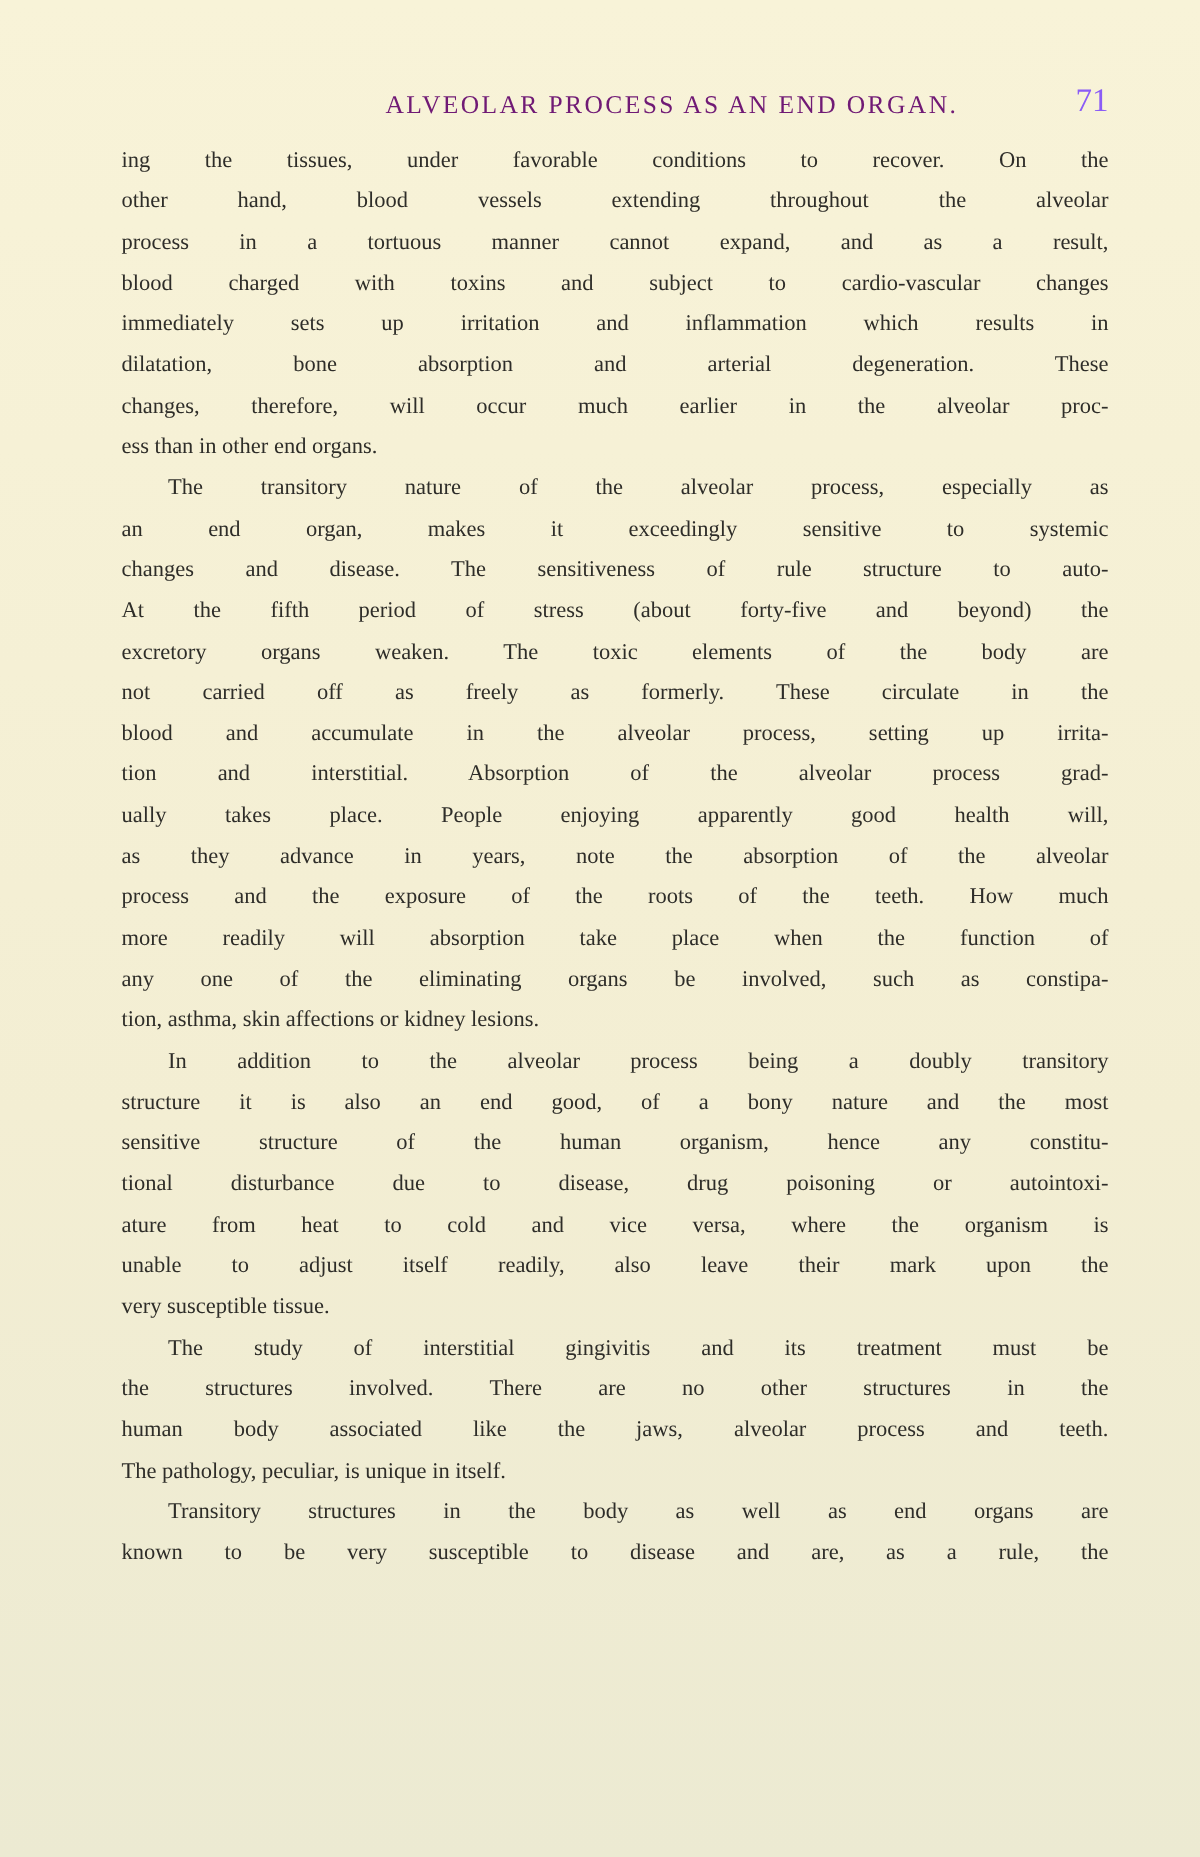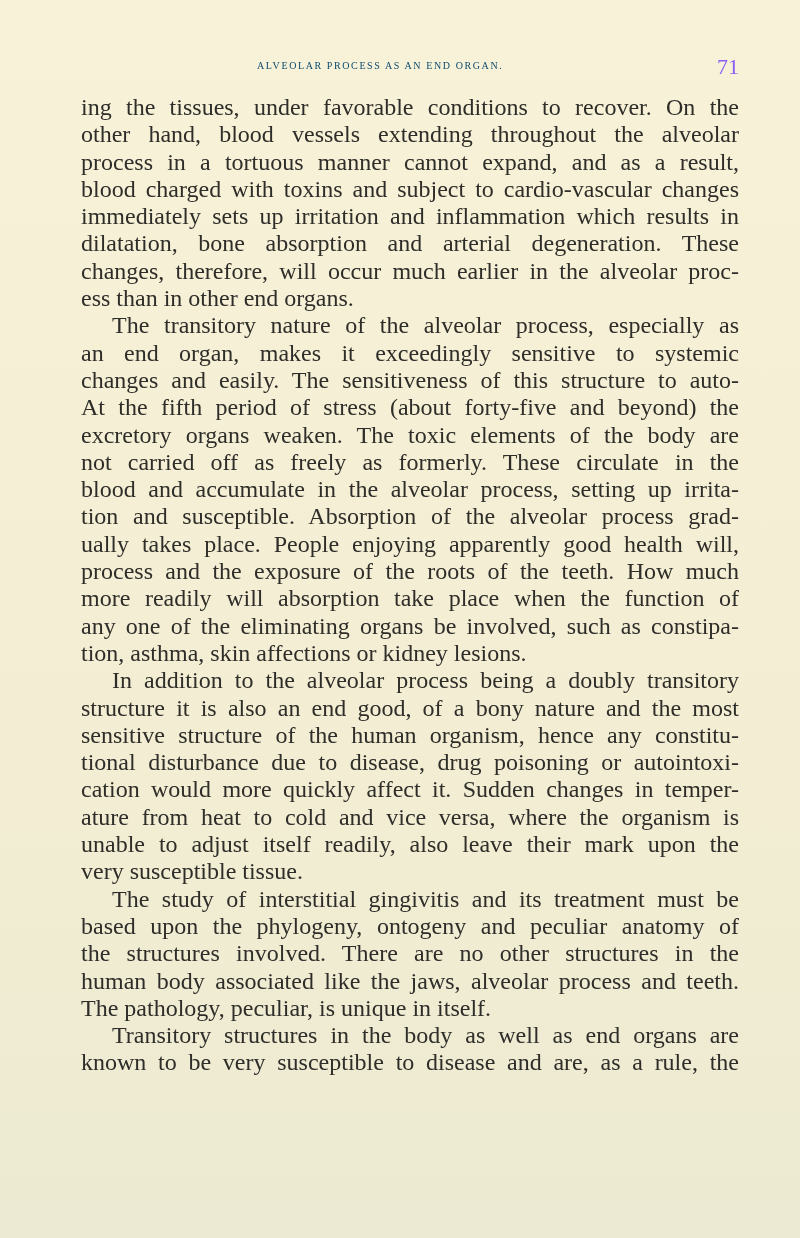--- a/index.html
+++ b/index.html
@@ -25,42 +25,42 @@
       top: 58px;
       left: 0;
       width: 658px;
       height: 24px;
     }
     .running-title {
       position: absolute;
       left: 176px;
       top: 2px;
       font-family: "Liberation Serif", serif;
-      font-size: 10px;
+      font-size: 17px;
       letter-spacing: 1.6px;
-      color: #0c4a6e;
+      color: #701a75;
       text-transform: uppercase;
       font-variant: small-caps;
       text-align: center;
     }
     .page-number {
       position: absolute;
       right: 0;
       top: -4px;
       font-family: "Liberation Serif", serif;
       font-size: 22px;
       color: #8b5cf6;
     }
     .body-text {
       position: absolute;
       top: 94px;
       left: 0;
       width: 658px;
       font-family: "Liberation Serif", serif;
-      font-size: 24px;
+      font-size: 15px;
       line-height: 27.3px;
       color: #2e2d29;
     }
     .para {
       margin: 0;
       text-align: justify;
       text-align-last: left;
     }
     .line {
       display: block;
@@ -91,45 +91,44 @@
         <span class="line">process in a tortuous manner cannot expand, and as a result,</span>
         <span class="line">blood charged with toxins and subject to cardio-vascular changes</span>
         <span class="line">immediately sets up irritation and inflammation which results in</span>
         <span class="line">dilatation, bone absorption and arterial degeneration. These</span>
         <span class="line">changes, therefore, will occur much earlier in the alveolar proc-</span>
         <span class="line last">ess than in other end organs.</span>
       </div>
       <div class="para">
         <span class="line indent">The transitory nature of the alveolar process, especially as</span>
         <span class="line">an end organ, makes it exceedingly sensitive to systemic</span>
-        <span class="line">changes and easily. The sensitiveness of this structure to auto-</span>
+        <span class="line">changes and disease. The sensitiveness of rule structure to auto-</span>
         <span class="line">At the fifth period of stress (about forty-five and beyond) the</span>
         <span class="line">excretory organs weaken. The toxic elements of the body are</span>
         <span class="line">not carried off as freely as formerly. These circulate in the</span>
         <span class="line">blood and accumulate in the alveolar process, setting up irrita-</span>
-        <span class="line">tion and susceptible. Absorption of the alveolar process grad-</span>
+        <span class="line">tion and interstitial. Absorption of the alveolar process grad-</span>
         <span class="line">ually takes place. People enjoying apparently good health will,</span>
+        <span class="line">as they advance in years, note the absorption of the alveolar</span>
         <span class="line">process and the exposure of the roots of the teeth. How much</span>
         <span class="line">more readily will absorption take place when the function of</span>
         <span class="line">any one of the eliminating organs be involved, such as constipa-</span>
         <span class="line last">tion, asthma, skin affections or kidney lesions.</span>
       </div>
       <div class="para">
         <span class="line indent">In addition to the alveolar process being a doubly transitory</span>
         <span class="line">structure it is also an end good, of a bony nature and the most</span>
         <span class="line">sensitive structure of the human organism, hence any constitu-</span>
         <span class="line">tional disturbance due to disease, drug poisoning or autointoxi-</span>
-        <span class="line">cation would more quickly affect it. Sudden changes in temper-</span>
         <span class="line">ature from heat to cold and vice versa, where the organism is</span>
         <span class="line">unable to adjust itself readily, also leave their mark upon the</span>
         <span class="line last">very susceptible tissue.</span>
       </div>
       <div class="para">
         <span class="line indent">The study of interstitial gingivitis and its treatment must be</span>
-        <span class="line">based upon the phylogeny, ontogeny and peculiar anatomy of</span>
         <span class="line">the structures involved. There are no other structures in the</span>
         <span class="line">human body associated like the jaws, alveolar process and teeth.</span>
         <span class="line last">The pathology, peculiar, is unique in itself.</span>
       </div>
       <div class="para">
         <span class="line indent">Transitory structures in the body as well as end organs are</span>
         <span class="line">known to be very susceptible to disease and are, as a rule, the</span>
       </div>
     </div>
 </div>

